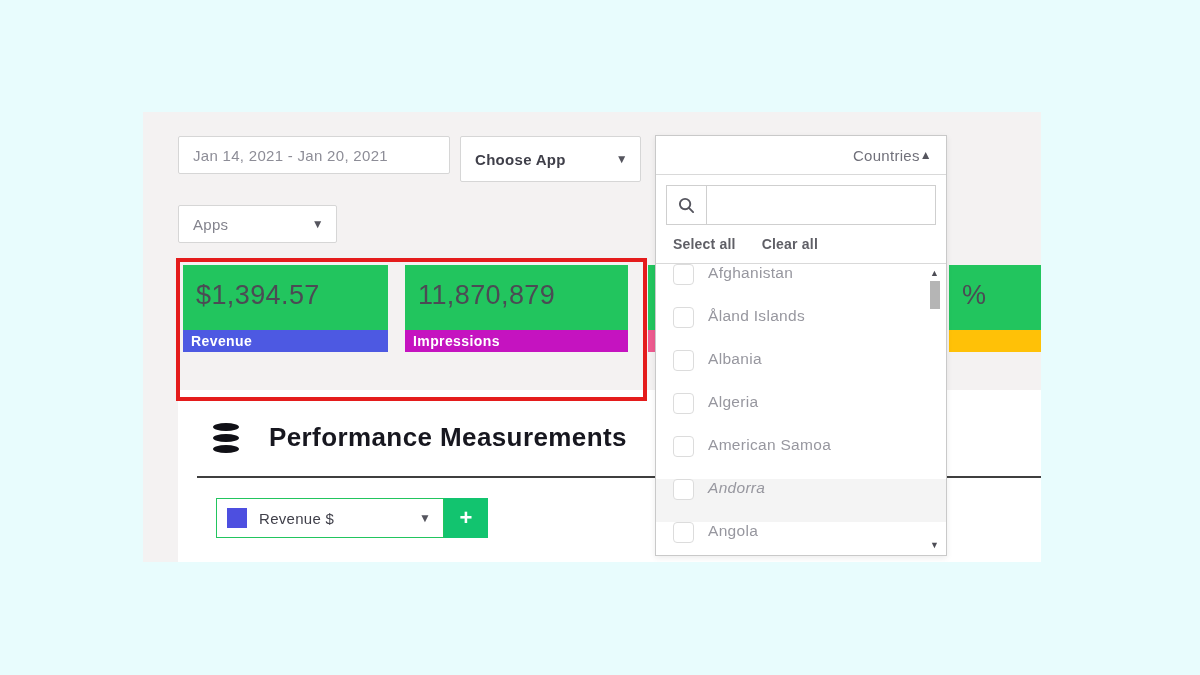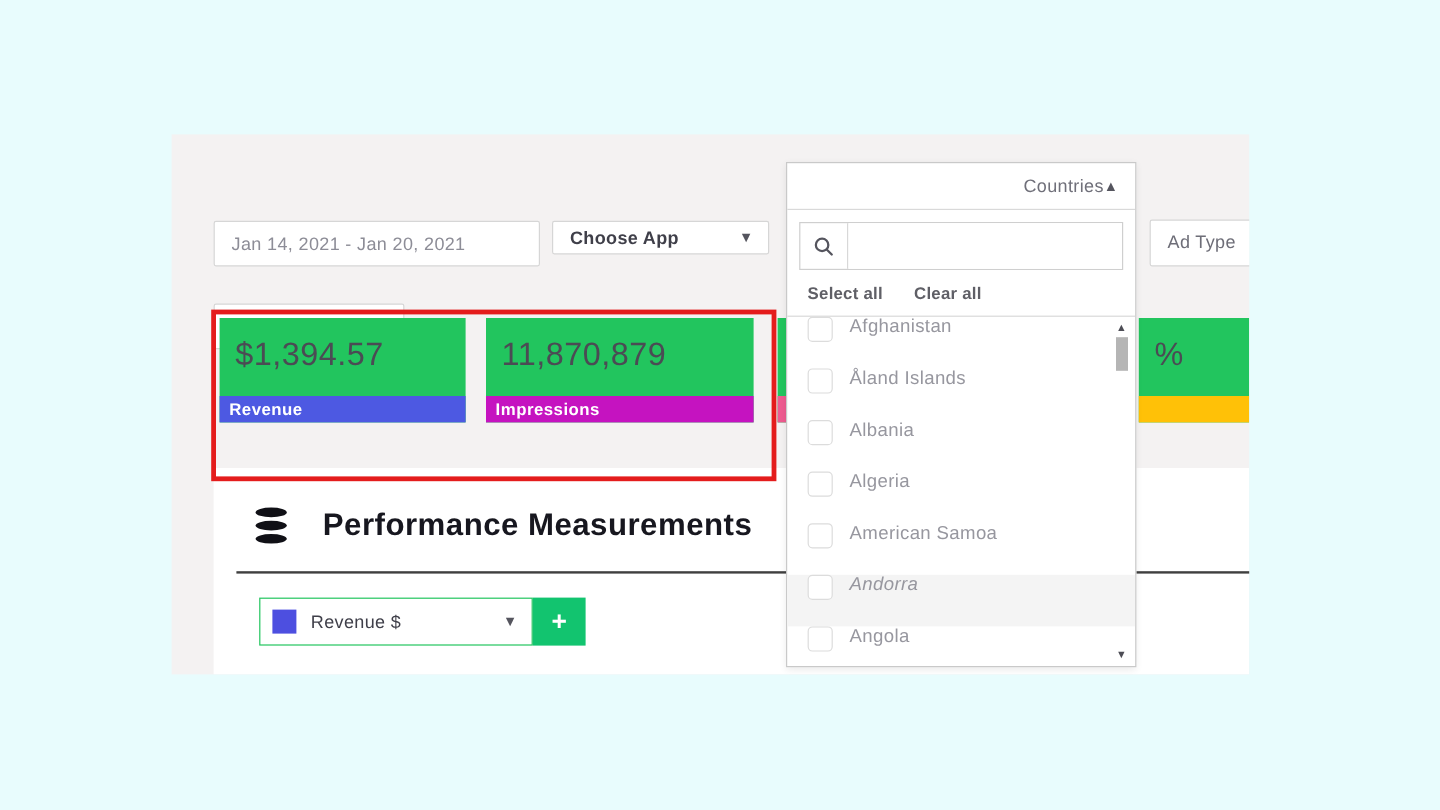--- a/index.html
+++ b/index.html
@@ -9,28 +9,28 @@
     font-family:"Liberation Sans", sans-serif;
     position:relative;
   }
   .panel {
     position:absolute; left:143px; top:112px; width:898px; height:450px;
     background:#f4f2f2; overflow:hidden;
   }
   
   .ctl {
     position:absolute; background:#fff; border:1px solid #d6d6d6; border-radius:2px;
-    display:flex; align-items:center; font-size:15px; letter-spacing:.3px;margin-top:48px;
+    display:flex; align-items:center; font-size:15px; letter-spacing:.3px;
   }
   .date-input { left:35px; top:24px; width:272px; height:38px; }
   .date-input input {
     border:none; outline:none; width:100%; height:100%; background:transparent;
     font:inherit; color:#8d8d97; padding-left:14px; letter-spacing:.3px;
   }
-  .choose-app { left:317px; top:24px; width:181px; height:28px; padding:0 12px 0 14px;
+  .choose-app { left:317px; top:24px; width:181px; height:46px; padding:0 12px 0 14px;
     color:#3f3f49; font-weight:700; justify-content:space-between; }
   .apps-dd { left:35px; top:93px; width:159px; height:38px; padding:0 12px 0 14px;
     color:#83838d; justify-content:space-between; }
   .adtype-dd { left:815px; top:23px; width:125px; height:39px; padding:0 12px 0 14px;
     color:#6e6e78; justify-content:space-between; }
   .caret { font-size:12px; color:#55555e; }
   
   .metric-card { position:absolute; top:153px; height:87px; background:#22c55e; }
   .mc1 { left:40px;  width:205px; }
   .mc2 { left:262px; width:223px; }
@@ -118,23 +118,20 @@
   <div class="ctl choose-app">
     <span>Choose App</span>
     <span class="caret">▼</span>
   </div>
 
   <div class="ctl apps-dd">
     <span>Apps</span>
     <span class="caret">▼</span>
   </div>
 
-  <div class="ctl adtype-dd">
-    <span>Ad Type</span>
-  </div>
 
   <div class="metric-card mc1">
     <div class="metric-value">$1,394.57</div>
     <div class="metric-bar bar0">Revenue</div>
   </div>
   <div class="metric-card mc2">
     <div class="metric-value">11,870,879</div>
     <div class="metric-bar bar1">Impressions</div>
   </div>
   <div class="metric-card mc3">

